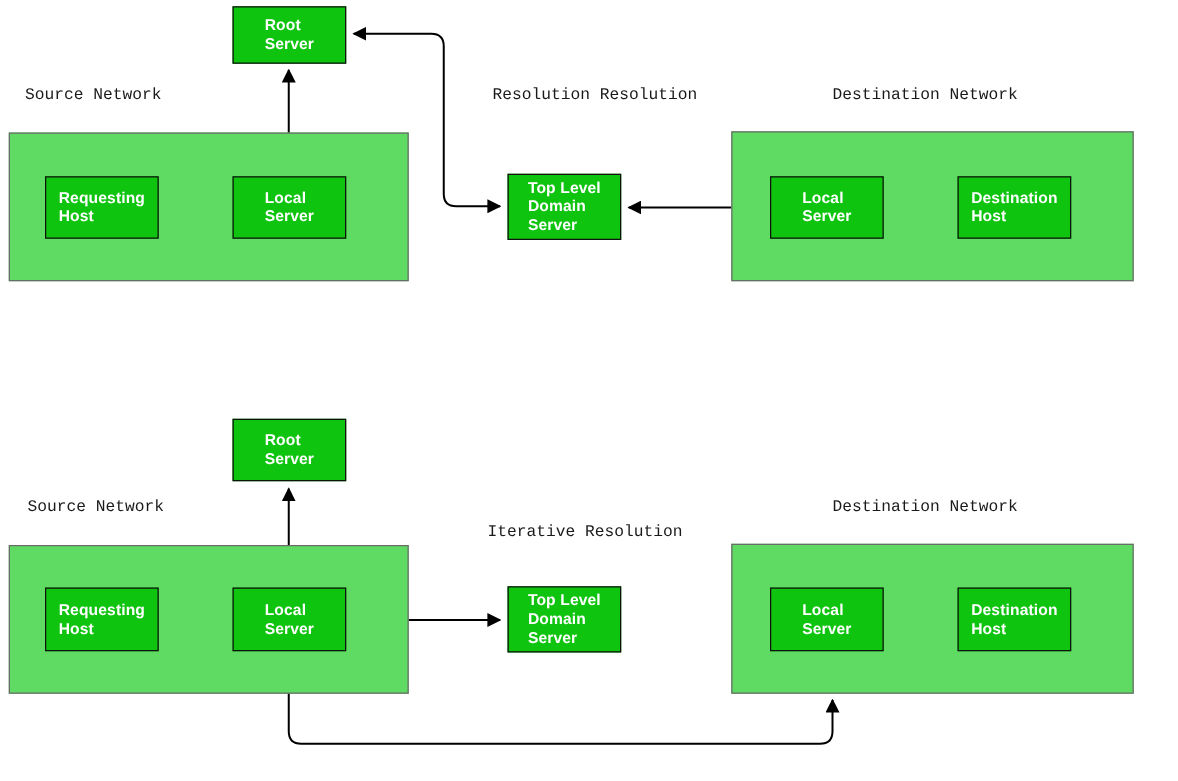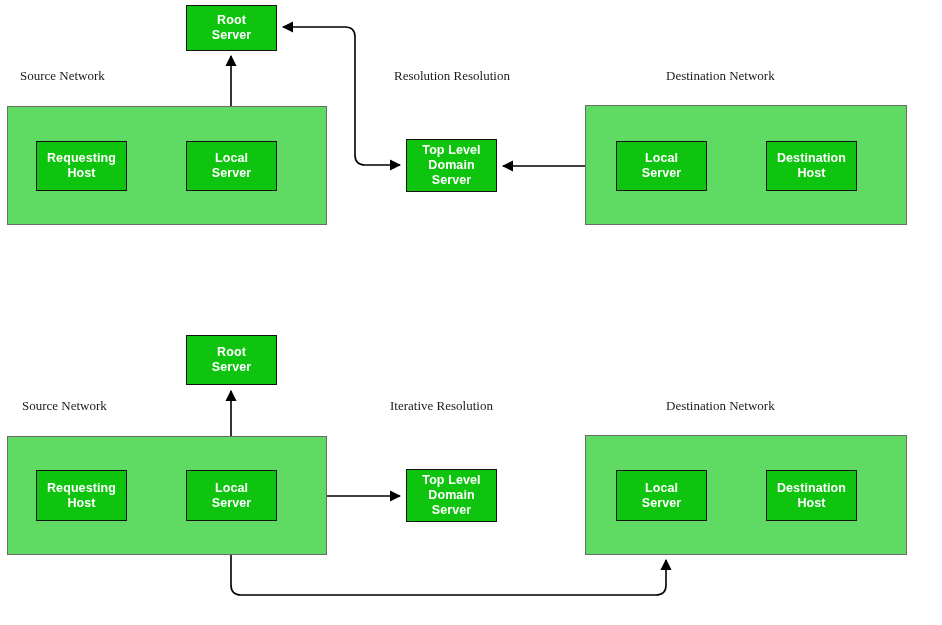--- a/index.html
+++ b/index.html
@@ -32,35 +32,34 @@
     box-sizing: border-box;
   }
   .node-box {
     position: absolute;
     background: #0FC40F;
     border: 1.5px solid #111111;
     box-sizing: border-box;
     display: flex;
     align-items: center;
     justify-content: center;
-    text-align: center;
     color: #ffffff;
     font-weight: bold;
     font-size: 12.5px;
     line-height: 15px;
     letter-spacing: 0.1px;
     font-family: "Liberation Sans", sans-serif;
     white-space: pre-line;
   }
   .section-label {
     position: absolute;
     color: #1a1a1a;
     font-size: 13px;
     line-height: 15px;
-    font-family: Liberation Serif, serif;
+    font-family: Liberation Mono, monospace;
     white-space: nowrap;
   }
 </style>
 </head>
 <body>
 
 <div id="canvas">
 
   <svg class="svg-layer" viewBox="0 0 942 625" xmlns="http://www.w3.org/2000/svg">
     <defs>
@@ -126,21 +125,21 @@
 Server</div>
 
   <div class="node-box" style="left:616px; top:141px; width:91px; height:50px;">Local
 Server</div>
 
   <div class="node-box" style="left:766px; top:141px; width:91px; height:50px;">Destination
 Host</div>
 
   <div class="section-label" style="left:22px; top:398px;">Source Network</div>
 
-  <div class="section-label" style="left:390px; top:398px;">Iterative Resolution</div>
+  <div class="section-label" style="left:390px; top:418px;">Iterative Resolution</div>
 
   <div class="section-label" style="left:666px; top:398px;">Destination Network</div>
 
   <div class="net-container" style="left:7px; top:436px; width:320px; height:119px;"></div>
 
   <div class="net-container" style="left:585px; top:435px; width:322px; height:120px;"></div>
 
   <div class="node-box" style="left:186px; top:335px; width:91px; height:50px;">Root
 Server</div>
 

